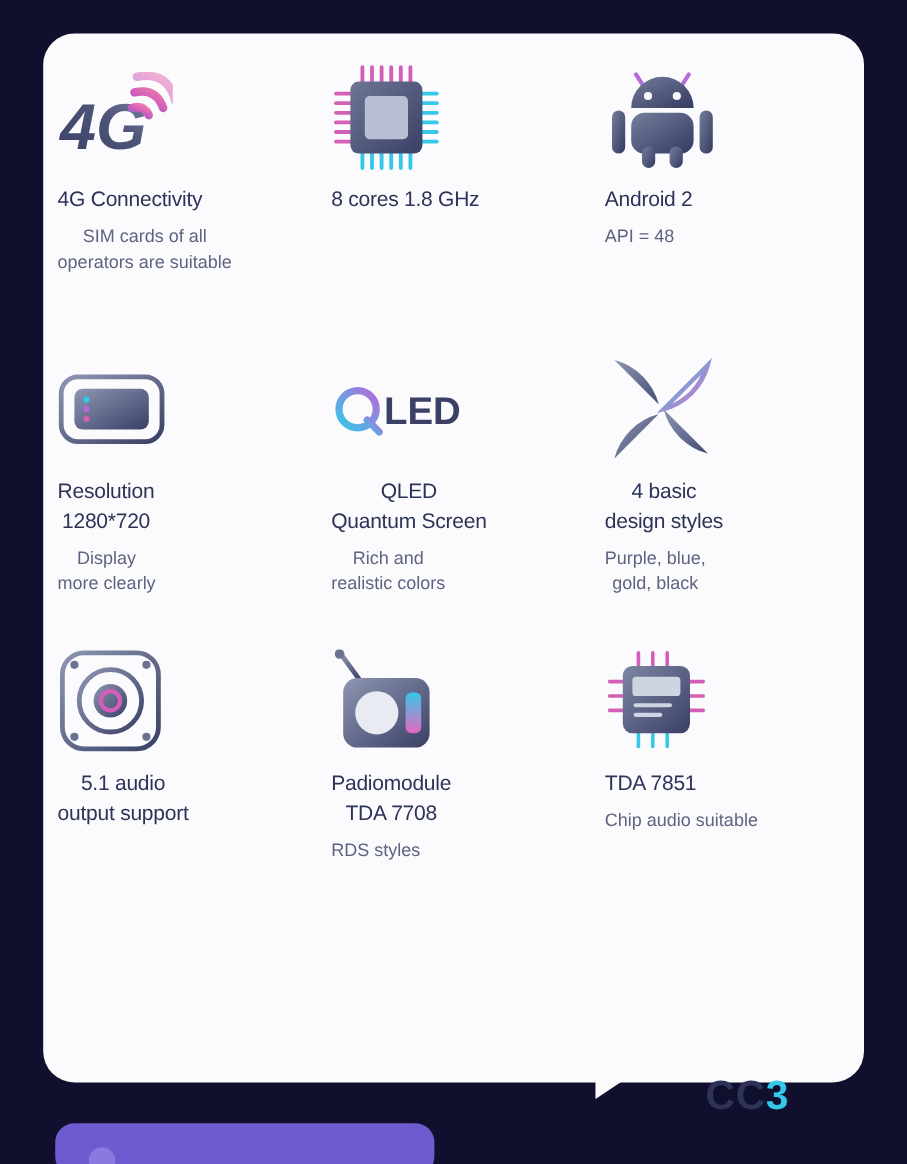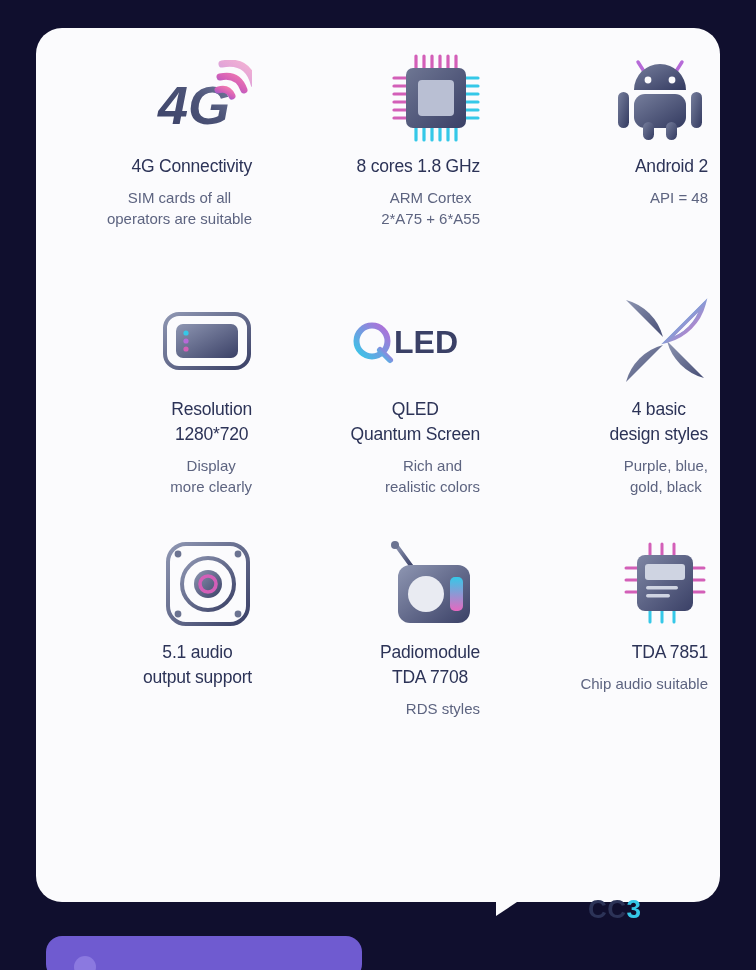--- a/index.html
+++ b/index.html
@@ -45,21 +45,21 @@
     top: 46px;
     width: 684px;
     display: grid;
     grid-template-columns: repeat(3, 1fr);
     grid-template-rows: repeat(3, 243px);
   }
 
   .cell {
     display: flex;
     flex-direction: column;
-    align-items: flex-end;
+    align-items: flex-start;
     padding: 0 12px;
   }
   .icon-wrap {
     height: 104px;
     display: flex;
     align-items: center;
     justify-content: center;
   }
   .title {
     margin-top: 4px;
@@ -70,29 +70,28 @@
     line-height: 1.42;
     letter-spacing: -0.2px;
   }
   .sub {
     margin-top: 8px;
     font-size: 15px;
     color: #5d6480;
     text-align: center;
     line-height: 1.42;
     font-weight: 400;
-    margin-left: 18px;
   }
 
   
   .brand {
     position: absolute;
     left: 588px;
     top: 894px;
-    font-size: 26px;
+    font-size: 34px;
     font-weight: bold;
     letter-spacing: 0.5px;
   }
   .brand .cc { color: #2c3357; }
   .brand .three { color: #35c8e8; }
 
   
   .bottom-card {
     position: absolute;
     left: 46px;
@@ -192,21 +191,20 @@
                 <path d="M74 50 H88"></path>
                 <path d="M74 58 H88"></path>
                 <path d="M74 66 H88"></path>
             </g>
           </g>
           <rect x="16" y="16" width="60" height="60" rx="7" fill="url(#gchip)"></rect>
           <rect x="28" y="28" width="36" height="36" rx="4" fill="#b9bfd3"></rect>
         </svg>
       </div>
       <div class="title">8 cores 1.8 GHz</div>
-      <div class="sub">ARM Cortex<br>2*A75 + 6*A55</div>
     </div>
 
     <div class="cell">
       <div class="icon-wrap">
         <svg width="96" height="84" viewBox="0 0 96 84">
           <defs>
             <linearGradient id="gand" x1="0" y1="0" x2="1" y2="1">
               <stop offset="0" stop-color="#767e9c"></stop>
               <stop offset="1" stop-color="#333a60"></stop>
             </linearGradient>

